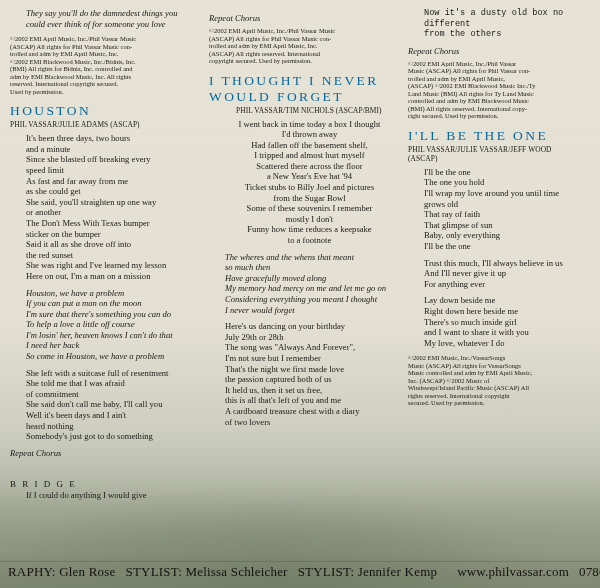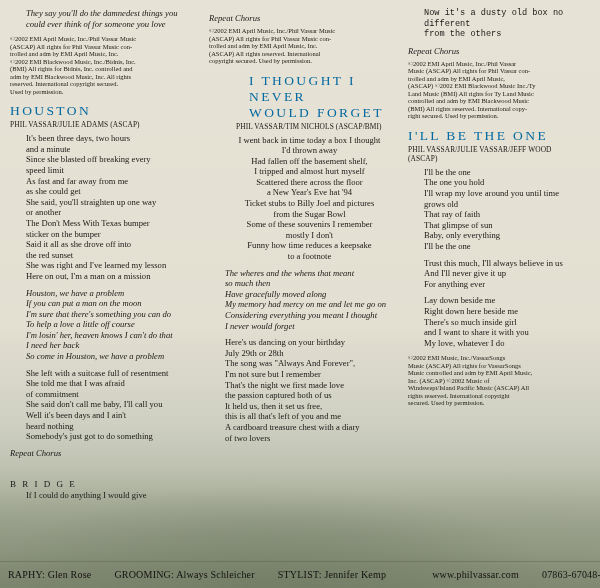--- a/index.html
+++ b/index.html
@@ -100,24 +100,24 @@
   }
 
   .footer {
     position: absolute;
     left: 0;
     right: 0;
     bottom: 8px;
     display: flex;
     align-items: flex-end;
     padding: 0 8px;
-    font-size: 10px;
+    font-size: 13px;
     letter-spacing: 0.2px;
     color: #141210;
-    gap: 23px;
+    gap: 10px;
   }
   .footer .f-item { white-space: nowrap; }
   .footer .f-spacer { flex: 1 1 auto; }
   .footer-rule {
     position: absolute;
     left: 0; right: 0;
     bottom: 26px;
     height: 1px;
     background: rgba(60,60,50,0.25);
   }
@@ -177,21 +177,21 @@
         <div class="section-label" style="white-space: pre-line;">B R I D G E</div>
         <div class="lyrics" style="white-space: pre-line;">If I could do anything I would give</div>
       </div>
     <div class="col">
         <div class="repeat" style="white-space: pre-line;">Repeat Chorus</div>
         <div class="legal" style="white-space: pre-line;">©2002 EMI April Music, Inc./Phil Vassar Music
 (ASCAP)  All rights for Phil Vassar Music con-
 trolled and adm by EMI April Music, Inc.
 (ASCAP)  All rights reserved. International
 copyright secured. Used by permission.</div>
-        <div class="song-title" style="white-space: pre-line; margin-left: 40px;">I THOUGHT I NEVER
+        <div class="song-title" style="white-space: pre-line;">I THOUGHT I NEVER
 WOULD FORGET</div>
         <div class="credit" style="white-space: pre-line; padding-left: 27px;">PHIL VASSAR/TIM NICHOLS (ASCAP/BMI)</div>
         <div class="lyrics" style="white-space: pre-line; text-align: center;">I went back in time today a box I thought
 I'd thrown away
 Had fallen off the basement shelf,
 I tripped and almost hurt myself
 Scattered there across the floor
 a New Year's Eve hat '94
 Ticket stubs to Billy Joel and pictures
 from the Sugar Bowl
@@ -253,19 +253,19 @@
 Inc. (ASCAP)  ©2002 Music of
 Windswept/Island Pacific Music (ASCAP)  All
 rights reserved. International copyright
 secured. Used by permission.</div>
       </div>
   </div>
 
   <div class="footer-rule"></div>
   <div class="footer">
     <span class="f-item">RAPHY: Glen Rose</span>
-    <span class="f-item">GROOMING: Always Schleicher</span>
+    <span class="f-item">STYLIST: Melissa Schleicher</span>
     <span class="f-item">STYLIST: Jennifer Kemp</span>
     <span class="f-spacer"></span>
     <span class="f-item">www.philvassar.com</span>
     <span class="f-item">07863-67048-2</span>
   </div>
 </div>
 
 </body></html>

